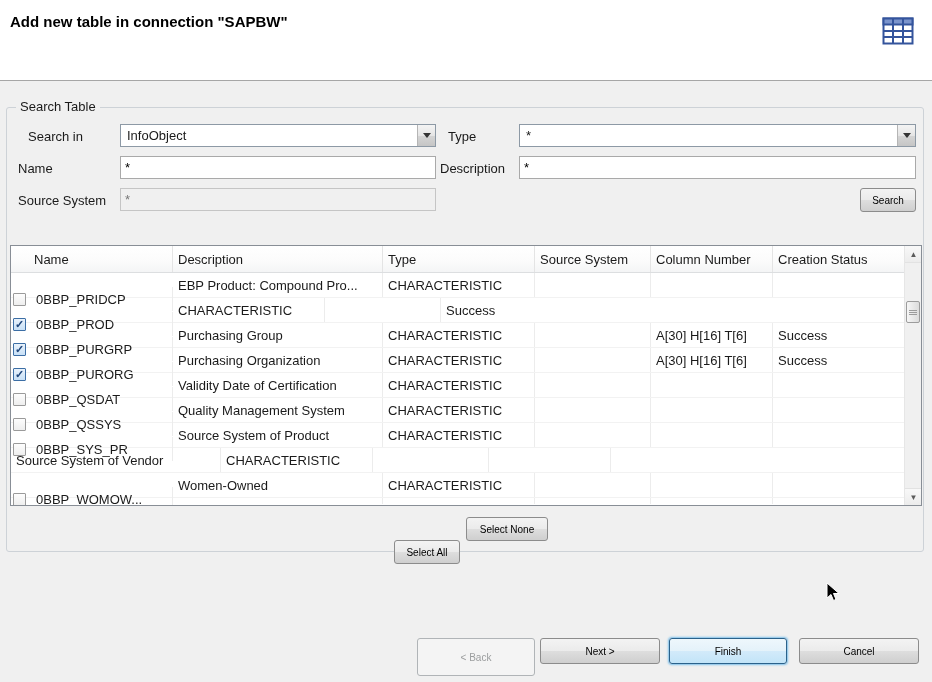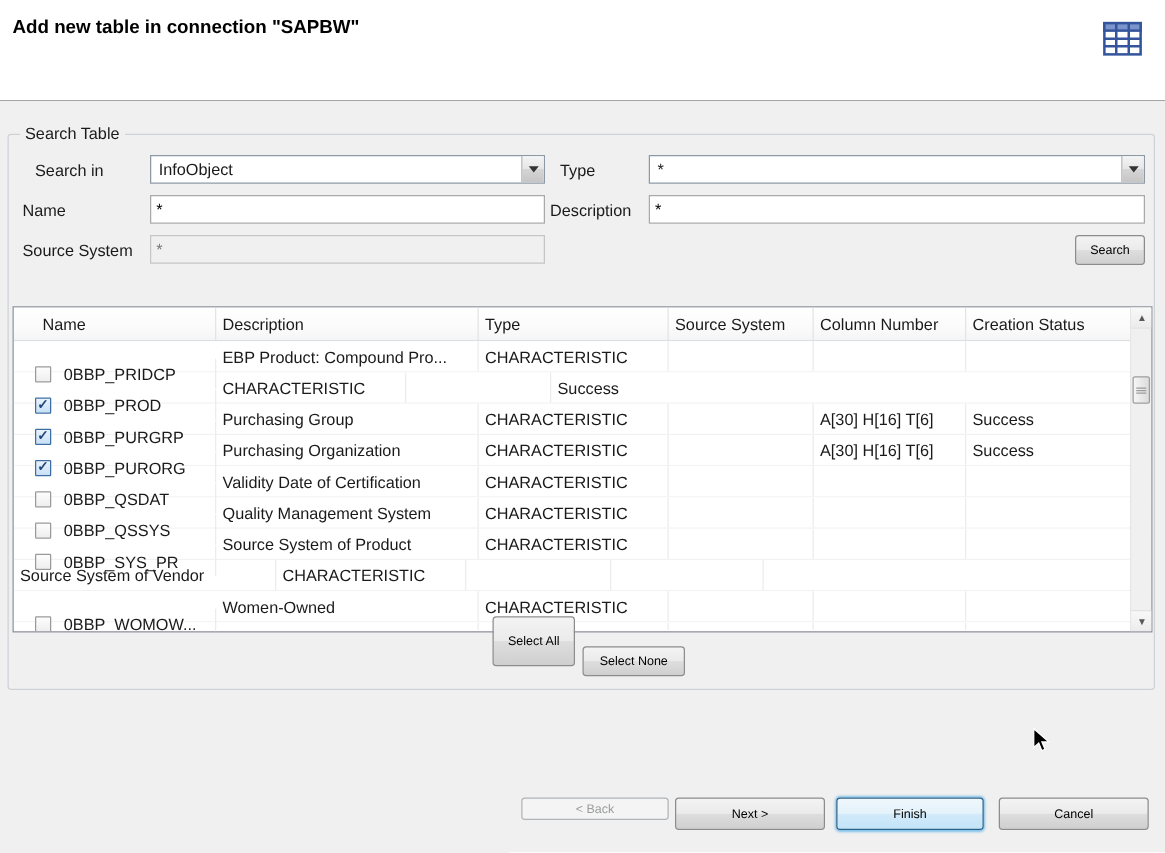--- a/index.html
+++ b/index.html
@@ -51,21 +51,21 @@
   .trow{display:flex;height:25px;align-items:center;border-bottom:1px solid #f2f2f2;background:#fff;}
   .trow.partial{height:6px;overflow:hidden;border-bottom:none;}
   .cell{height:100%;display:flex;align-items:center;border-right:1px solid #ececec;
         padding-left:5px;overflow:hidden;white-space:nowrap;}
   .c-name{width:162px;}
   .c-desc{width:210px;}
   .c-type{width:152px;}
   .c-src{width:116px;}
   .c-col{width:122px;}
   .c-status{width:133px;border-right:none;}
-  .cell.c-name{padding-left:17px;gap:10px;margin-top:28px;}
+  .cell.c-name{padding-left:2px;gap:10px;margin-top:28px;}
   .cb{width:13px;height:13px;flex:0 0 13px;border:1px solid #9a9a9a;border-radius:1px;
       background:linear-gradient(#fdfdfd,#eeeeee);font-size:11px;line-height:11px;
       text-align:center;font-weight:bold;color:#20477c;}
   .cb.checked{border-color:#3c6ea5;background:linear-gradient(#e9f2fb,#c8e0f6);}
   
   .sb{position:absolute;right:0;top:0;width:17px;height:259px;background:#f0f0f0;
       border-left:1px solid #e6e6e6;}
   .sb-btn{position:absolute;left:0;width:17px;height:17px;display:flex;align-items:center;
           justify-content:center;font-size:8px;color:#5a5a5a;background:linear-gradient(#f8f8f8,#ececec);}
   .sb-up{top:0;border-bottom:1px solid #e2e2e2;}
@@ -247,24 +247,24 @@
       <div class="sb-btn sb-up">▲</div>
       <div class="sb-thumb">
         <span class="grip"></span>
           <span class="grip"></span>
           <span class="grip"></span>
       </div>
       <div class="sb-btn sb-down">▼</div>
     </div>
   </div>
 
-  <div class="btn" style="left:394px;top:493px;width:66px;height:40px;">Select All</div>
+  <div class="btn" style="left:394px;top:540px;width:66px;height:24px;">Select All</div>
   <div class="btn" style="left:466px;top:517px;width:82px;height:24px;">Select None</div>
 
-  <div class="btn disabled" style="left:417px;top:638px;width:118px;height:18px;">&lt; Back</div>
+  <div class="btn disabled" style="left:417px;top:638px;width:118px;height:38px;">&lt; Back</div>
   <div class="btn" style="left:540px;top:638px;width:120px;height:26px;">Next &gt;</div>
   <div class="btn default" style="left:669px;top:638px;width:118px;height:26px;">Finish</div>
   <div class="btn" style="left:799px;top:638px;width:120px;height:26px;">Cancel</div>
 
   <div class="cursor">
     <svg width="14" height="21" viewBox="0 0 14 21">
       <polygon points="1,1 1,16 5,12.5 7.5,18.5 10,17.4 7.5,11.5 13,11.5" fill="#000000" stroke="#ffffff" stroke-width="1"></polygon>
     </svg>
   </div>
 

